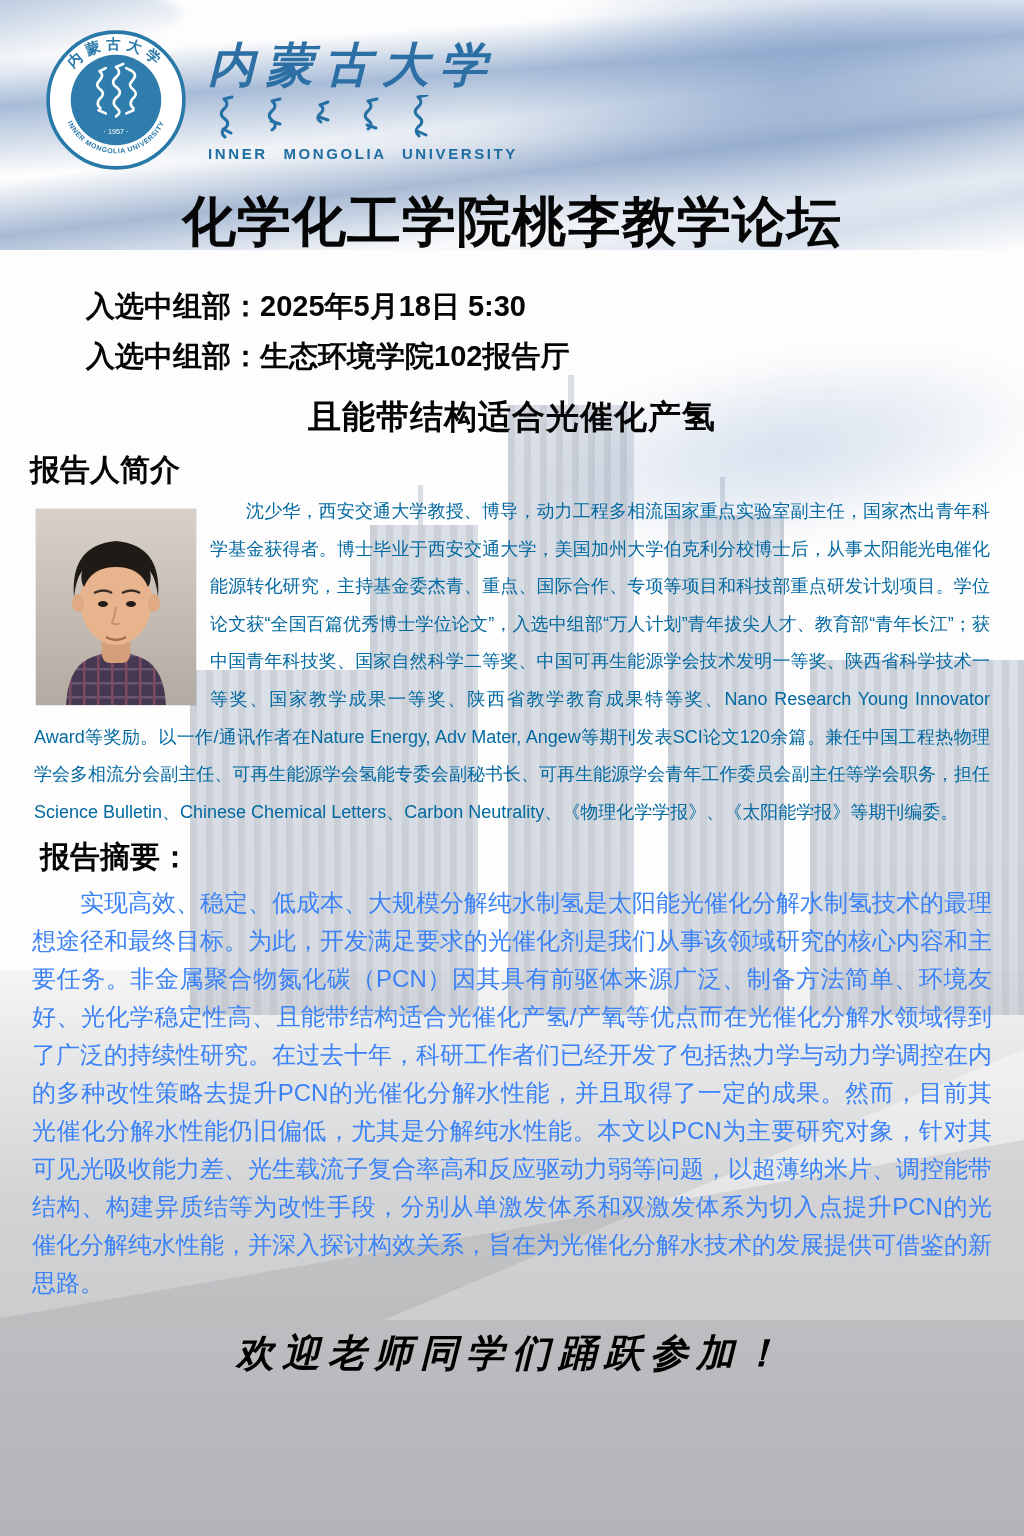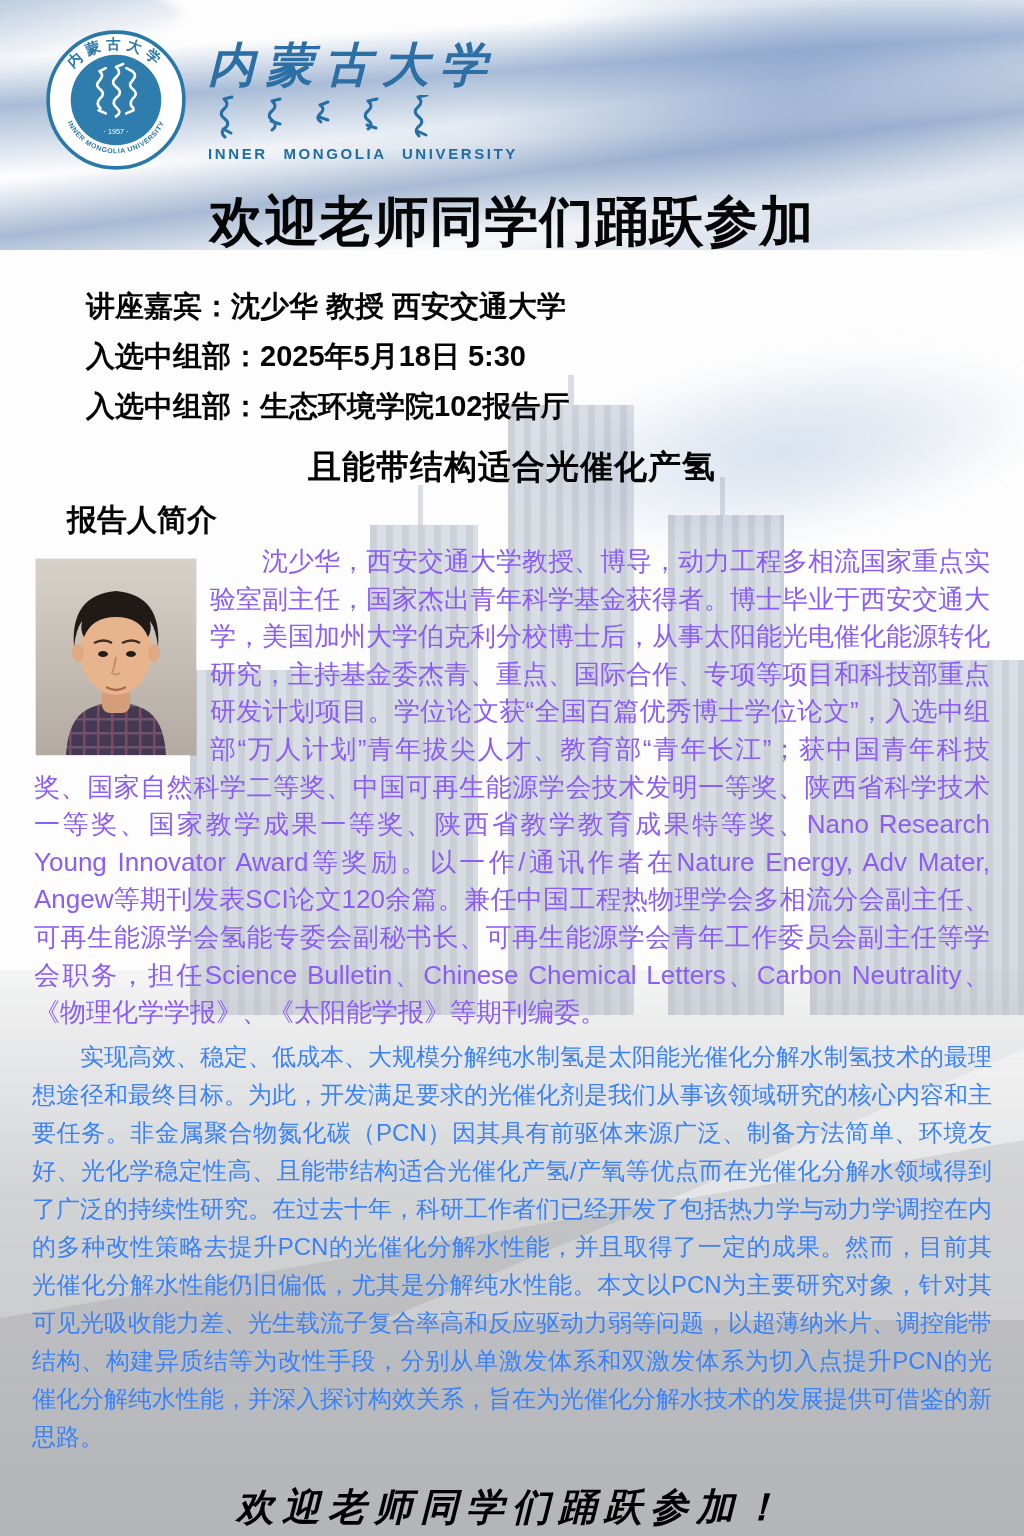--- a/index.html
+++ b/index.html
@@ -66,27 +66,27 @@
   .main-title {
     position:relative; margin-top:14px; text-align:center;
     font-size:54px; font-weight:bold; letter-spacing:1px; color:#060606;
   }
   .info-block { position:relative; margin:22px 0 0 86px; }
   .info-line { font-size:29px; font-weight:bold; line-height:50px; white-space:nowrap; }
   .lecture-title {
     position:relative; margin-top:14px; text-align:center;
     font-size:33px; font-weight:bold; letter-spacing:1px;
   }
-  .section-head { position:relative; margin:10px 0 0 67px; font-size:30px; font-weight:bold; }
+  .section-head { position:relative; margin:10px 0 0 30px; font-size:30px; font-weight:bold; }
   .bio-wrap { position:relative; margin:2px 34px 0 34px; }
   .portrait { float:left; width:160px; height:196px; margin:16px 14px 4px 2px;
     box-shadow:0 0 0 1px rgba(0,0,0,.08); }
   .bio-text {
-    font-size:26px; line-height:37.6px; text-align:justify;
-    text-indent:2em; color:#8b5cf6;
+    font-size:18px; line-height:37.6px; text-align:justify;
+    text-indent:2em; color:#0369a1;
   }
   .abstract-head { margin:6px 0 0 40px; }
   .abstract-text {
     position:relative; margin:6px 32px 0 32px;
     font-size:24px; line-height:38px; text-align:justify; text-indent:2em; color:#3b82f6;
   }
   .welcome {
     position:relative; margin-top:26px; text-align:center;
     font-family:"DejaVu Serif", serif; font-style:italic; font-weight:bold;
     font-size:38px; letter-spacing:8px; color:#000;
@@ -145,24 +145,23 @@
           <path d="M60,6 q6,5 0,10 q-6,5 1,10 q5,5 -1,9 M60,6 l8,-2 M59,26 l9,3"></path>
           <path d="M108,10 q6,4 0,9 q-5,4 1,8 M108,10 l8,-3 M107,22 l9,3"></path>
           <path d="M156,6 q6,5 0,10 q-6,5 1,10 q5,4 -1,8 M156,6 l9,-2 M155,30 l9,3"></path>
           <path d="M206,2 q6,5 0,10 q-6,5 1,10 q6,5 -1,10 q-4,4 1,9 M206,2 l9,-2 M205,36 l9,4"></path>
         </g>
       </svg>
       <div class="en-name">INNER MONGOLIA UNIVERSITY</div>
     </div>
   </div>
 
-  <div class="main-title">欢迎老师同学们踊跃参加</div>
+  <div class="main-title">化学化工学院桃李教学论坛</div>
 
   <div class="info-block">
-    <div class="info-line"><span>讲座嘉宾：</span><span>沈少华 教授 西安交通大学</span></div>
     <div class="info-line"><span>入选中组部：</span><span>2025年5月18日 5:30</span></div>
     <div class="info-line"><span>入选中组部：</span><span>生态环境学院102报告厅</span></div>
   </div>
 
   <div class="lecture-title">且能带结构适合光催化产氢</div>
 
   <div class="section-head">报告人简介</div>
 
   <div class="bio-wrap">
     <svg class="portrait" viewBox="0 0 160 196">
@@ -187,17 +186,18 @@
       <path d="M58,84 q10,-5 18,0" stroke="#3a2e26" stroke-width="2.5" fill="none"></path>
       <path d="M86,84 q10,-5 18,0" stroke="#3a2e26" stroke-width="2.5" fill="none"></path>
       <ellipse cx="67" cy="95" rx="5" ry="3" fill="#241c18"></ellipse>
       <ellipse cx="95" cy="95" rx="5" ry="3" fill="#241c18"></ellipse>
       <path d="M80,98 q-2,12 -4,16 q4,3 8,0" stroke="#c98f68" stroke-width="2" fill="none"></path>
       <path d="M70,128 q10,6 20,0" stroke="#a96a50" stroke-width="2.5" fill="none"></path>
     </svg>
     <div class="bio-text">沈少华，西安交通大学教授、博导，动力工程多相流国家重点实验室副主任，国家杰出青年科学基金获得者。博士毕业于西安交通大学，美国加州大学伯克利分校博士后，从事太阳能光电催化能源转化研究，主持基金委杰青、重点、国际合作、专项等项目和科技部重点研发计划项目。学位论文获“全国百篇优秀博士学位论文”，入选中组部“万人计划”青年拔尖人才、教育部“青年长江”；获中国青年科技奖、国家自然科学二等奖、中国可再生能源学会技术发明一等奖、陕西省科学技术一等奖、国家教学成果一等奖、陕西省教学教育成果特等奖、Nano Research Young Innovator Award等奖励。以一作/通讯作者在Nature Energy, Adv Mater, Angew等期刊发表SCI论文120余篇。兼任中国工程热物理学会多相流分会副主任、可再生能源学会氢能专委会副秘书长、可再生能源学会青年工作委员会副主任等学会职务，担任Science Bulletin、Chinese Chemical Letters、Carbon Neutrality、《物理化学学报》、《太阳能学报》等期刊编委。</div>
   </div>
 
+  <div class="section-head abstract-head">报告摘要：</div>
   <div class="abstract-text">实现高效、稳定、低成本、大规模分解纯水制氢是太阳能光催化分解水制氢技术的最理想途径和最终目标。为此，开发满足要求的光催化剂是我们从事该领域研究的核心内容和主要任务。非金属聚合物氮化碳（PCN）因其具有前驱体来源广泛、制备方法简单、环境友好、光化学稳定性高、且能带结构适合光催化产氢/产氧等优点而在光催化分解水领域得到了广泛的持续性研究。在过去十年，科研工作者们已经开发了包括热力学与动力学调控在内的多种改性策略去提升PCN的光催化分解水性能，并且取得了一定的成果。然而，目前其光催化分解水性能仍旧偏低，尤其是分解纯水性能。本文以PCN为主要研究对象，针对其可见光吸收能力差、光生载流子复合率高和反应驱动力弱等问题，以超薄纳米片、调控能带结构、构建异质结等为改性手段，分别从单激发体系和双激发体系为切入点提升PCN的光催化分解纯水性能，并深入探讨构效关系，旨在为光催化分解水技术的发展提供可借鉴的新思路。</div>
 
   <div class="welcome">欢迎老师同学们踊跃参加！</div>
 
 </div>
 
 </body></html>

